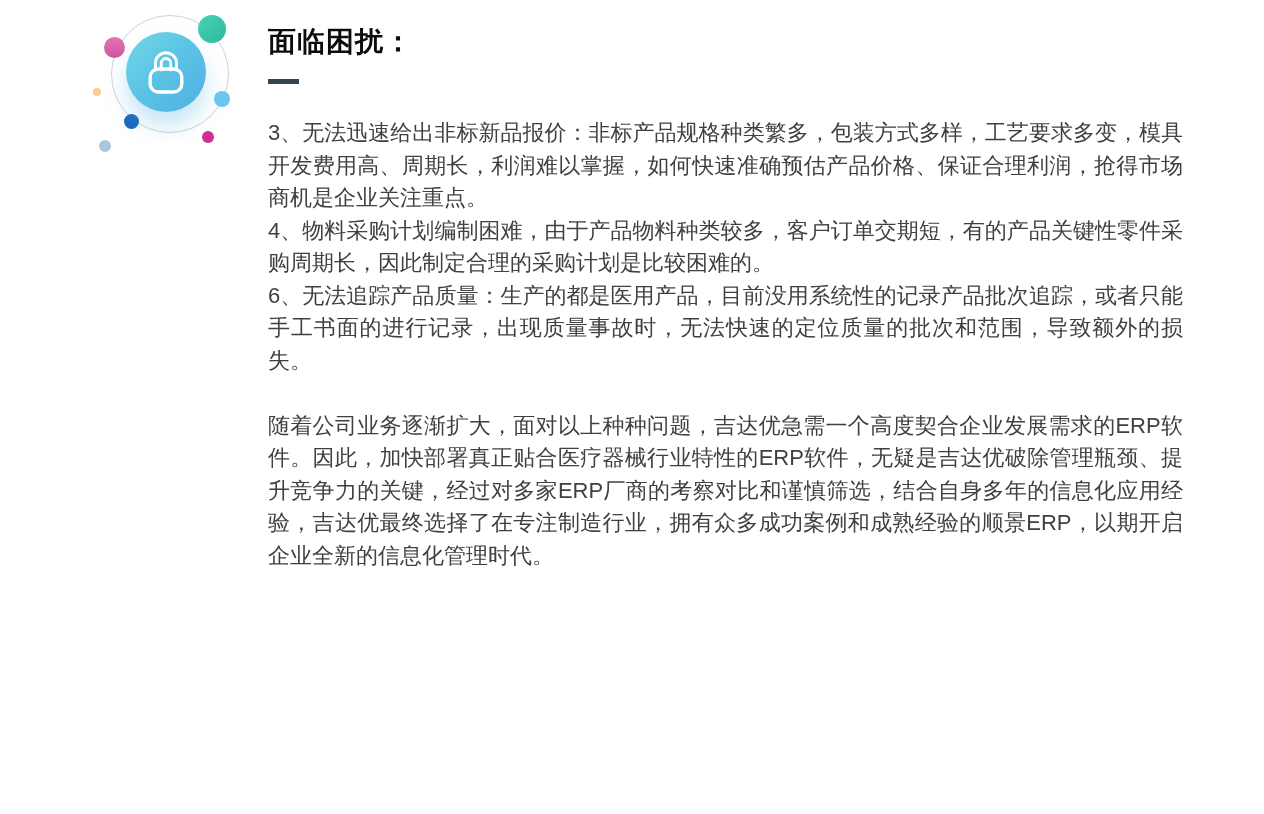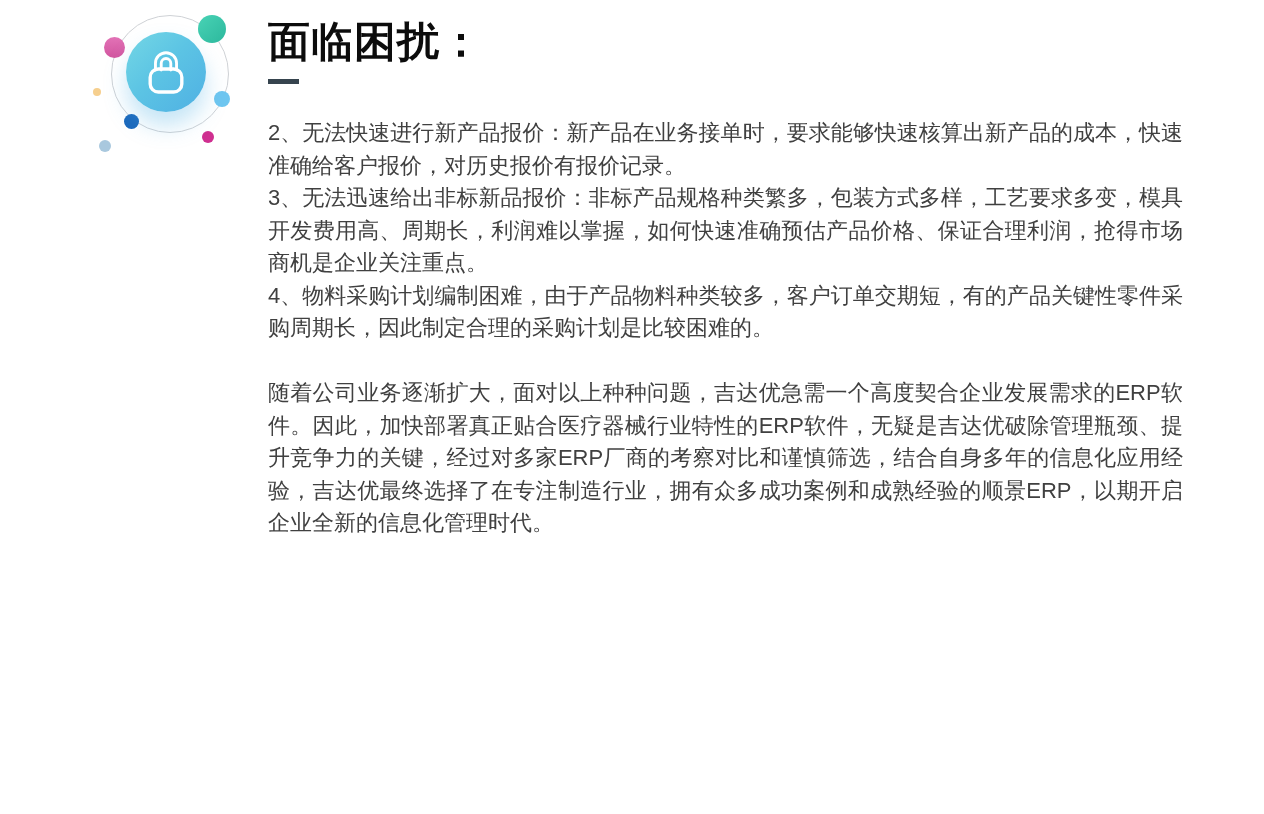--- a/index.html
+++ b/index.html
@@ -43,21 +43,21 @@
   .dot-paleblue { left: 11px;  top: 140px; width: 12px; height: 12px; background: #a9c8de; }
 
   
   .content {
     position: absolute;
     left: 268px; top: 0;
     width: 915px;
   }
   .page-title {
     margin: 22px 0 0 0;
-    font-size: 42px;
+    font-size: 28px;
     line-height: 40px;
     font-weight: bold;
     color: #0c0c0c;
     letter-spacing: 1px;
   }
   .dash {
     margin-top: 17px;
     width: 31px; height: 5px;
     background: #36444e;
   }
@@ -91,18 +91,18 @@
         <rect x="7.5" y="25" width="33" height="24" rx="8.5" stroke-width="3.5"></rect>
       </svg>
     </span>
   </div>
 </div>
 
 <div class="content">
   <h1 class="page-title">面临困扰：</h1>
   <div class="dash"></div>
   <div class="issues">
-    <p>2、无法快速进行新产品报价：新产品在业务接单时，要求能够快速核算出新产品的成本，快速准确给客户报价，对历史报价有报价记录。</p>
     <p>3、无法迅速给出非标新品报价：非标产品规格种类繁多，包装方式多样，工艺要求多变，模具开发费用高、周期长，利润难以掌握，如何快速准确预估产品价格、保证合理利润，抢得市场商机是企业关注重点。</p>
     <p>4、物料采购计划编制困难，由于产品物料种类较多，客户订单交期短，有的产品关键性零件采购周期长，因此制定合理的采购计划是比较困难的。</p>
+    <p>6、无法追踪产品质量：生产的都是医用产品，目前没用系统性的记录产品批次追踪，或者只能手工书面的进行记录，出现质量事故时，无法快速的定位质量的批次和范围，导致额外的损失。</p>
   </div>
   <p class="summary">随着公司业务逐渐扩大，面对以上种种问题，吉达优急需一个高度契合企业发展需求的ERP软件。因此，加快部署真正贴合医疗器械行业特性的ERP软件，无疑是吉达优破除管理瓶颈、提升竞争力的关键，经过对多家ERP厂商的考察对比和谨慎筛选，结合自身多年的信息化应用经验，吉达优最终选择了在专注制造行业，拥有众多成功案例和成熟经验的顺景ERP，以期开启企业全新的信息化管理时代。</p>
 </div>
 
 </body></html>

